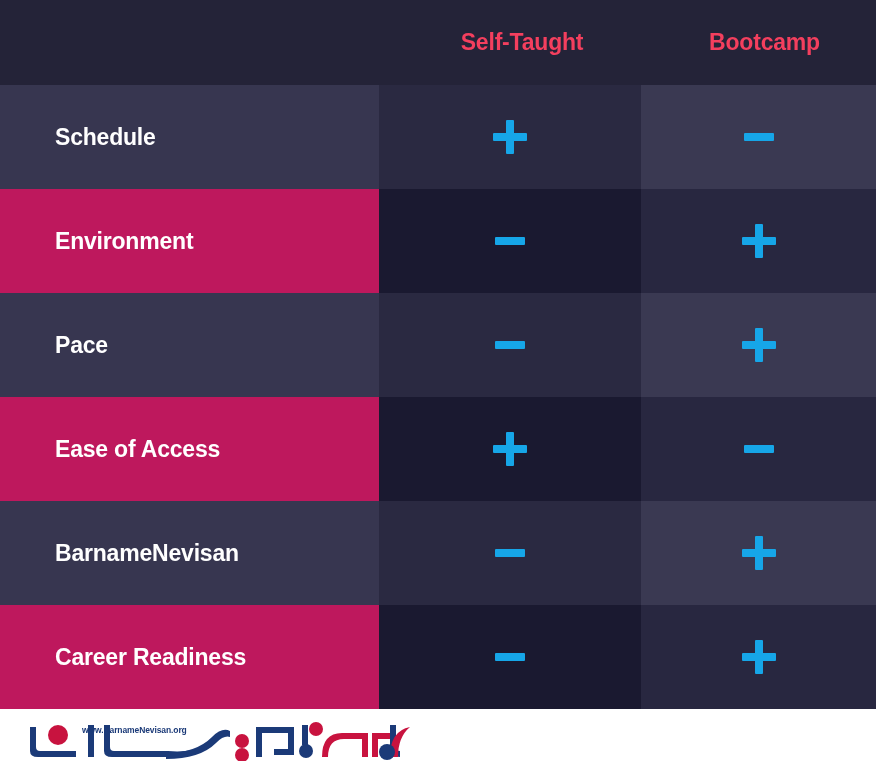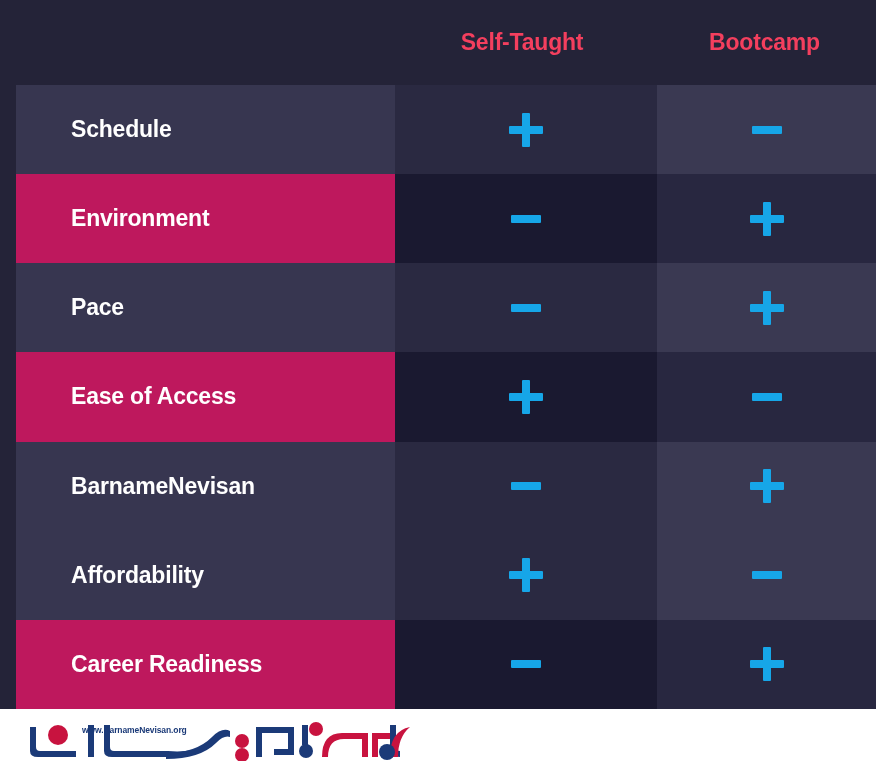--- a/index.html
+++ b/index.html
@@ -42,21 +42,20 @@
   .tbody {
     flex: 1 1 auto;
     display: flex;
     flex-direction: column;
   }
 
   .row {
     flex: 1 1 0;
     display: flex;
     min-height: 0;
-    padding-left: 16px;
   }
 
   
   .c-label  { flex: 0 0 379px; }
   .c-a      { flex: 0 0 262px; }
   .c-b      { flex: 1 1 auto; }
 
   
   .thead .cell {
     display: flex;
@@ -253,36 +252,20 @@
               <i class="bar-h"></i>
             </span>
           </div>
           <div class="cell c-b">
             <span class="mark plus">
               <i class="bar-h"></i>
               <i class="bar-v"></i>
             </span>
           </div>
         </div>
-        <div class="row odd">
-          <div class="cell c-label">
-            <span class="row-label">Affordability</span>
-          </div>
-          <div class="cell c-a">
-            <span class="mark plus">
-              <i class="bar-h"></i>
-              <i class="bar-v"></i>
-            </span>
-          </div>
-          <div class="cell c-b">
-            <span class="mark minus">
-              <i class="bar-h"></i>
-            </span>
-          </div>
-        </div>
         <div class="row even">
           <div class="cell c-label">
             <span class="row-label">Career Readiness</span>
           </div>
           <div class="cell c-a">
             <span class="mark minus">
               <i class="bar-h"></i>
             </span>
           </div>
           <div class="cell c-b">

